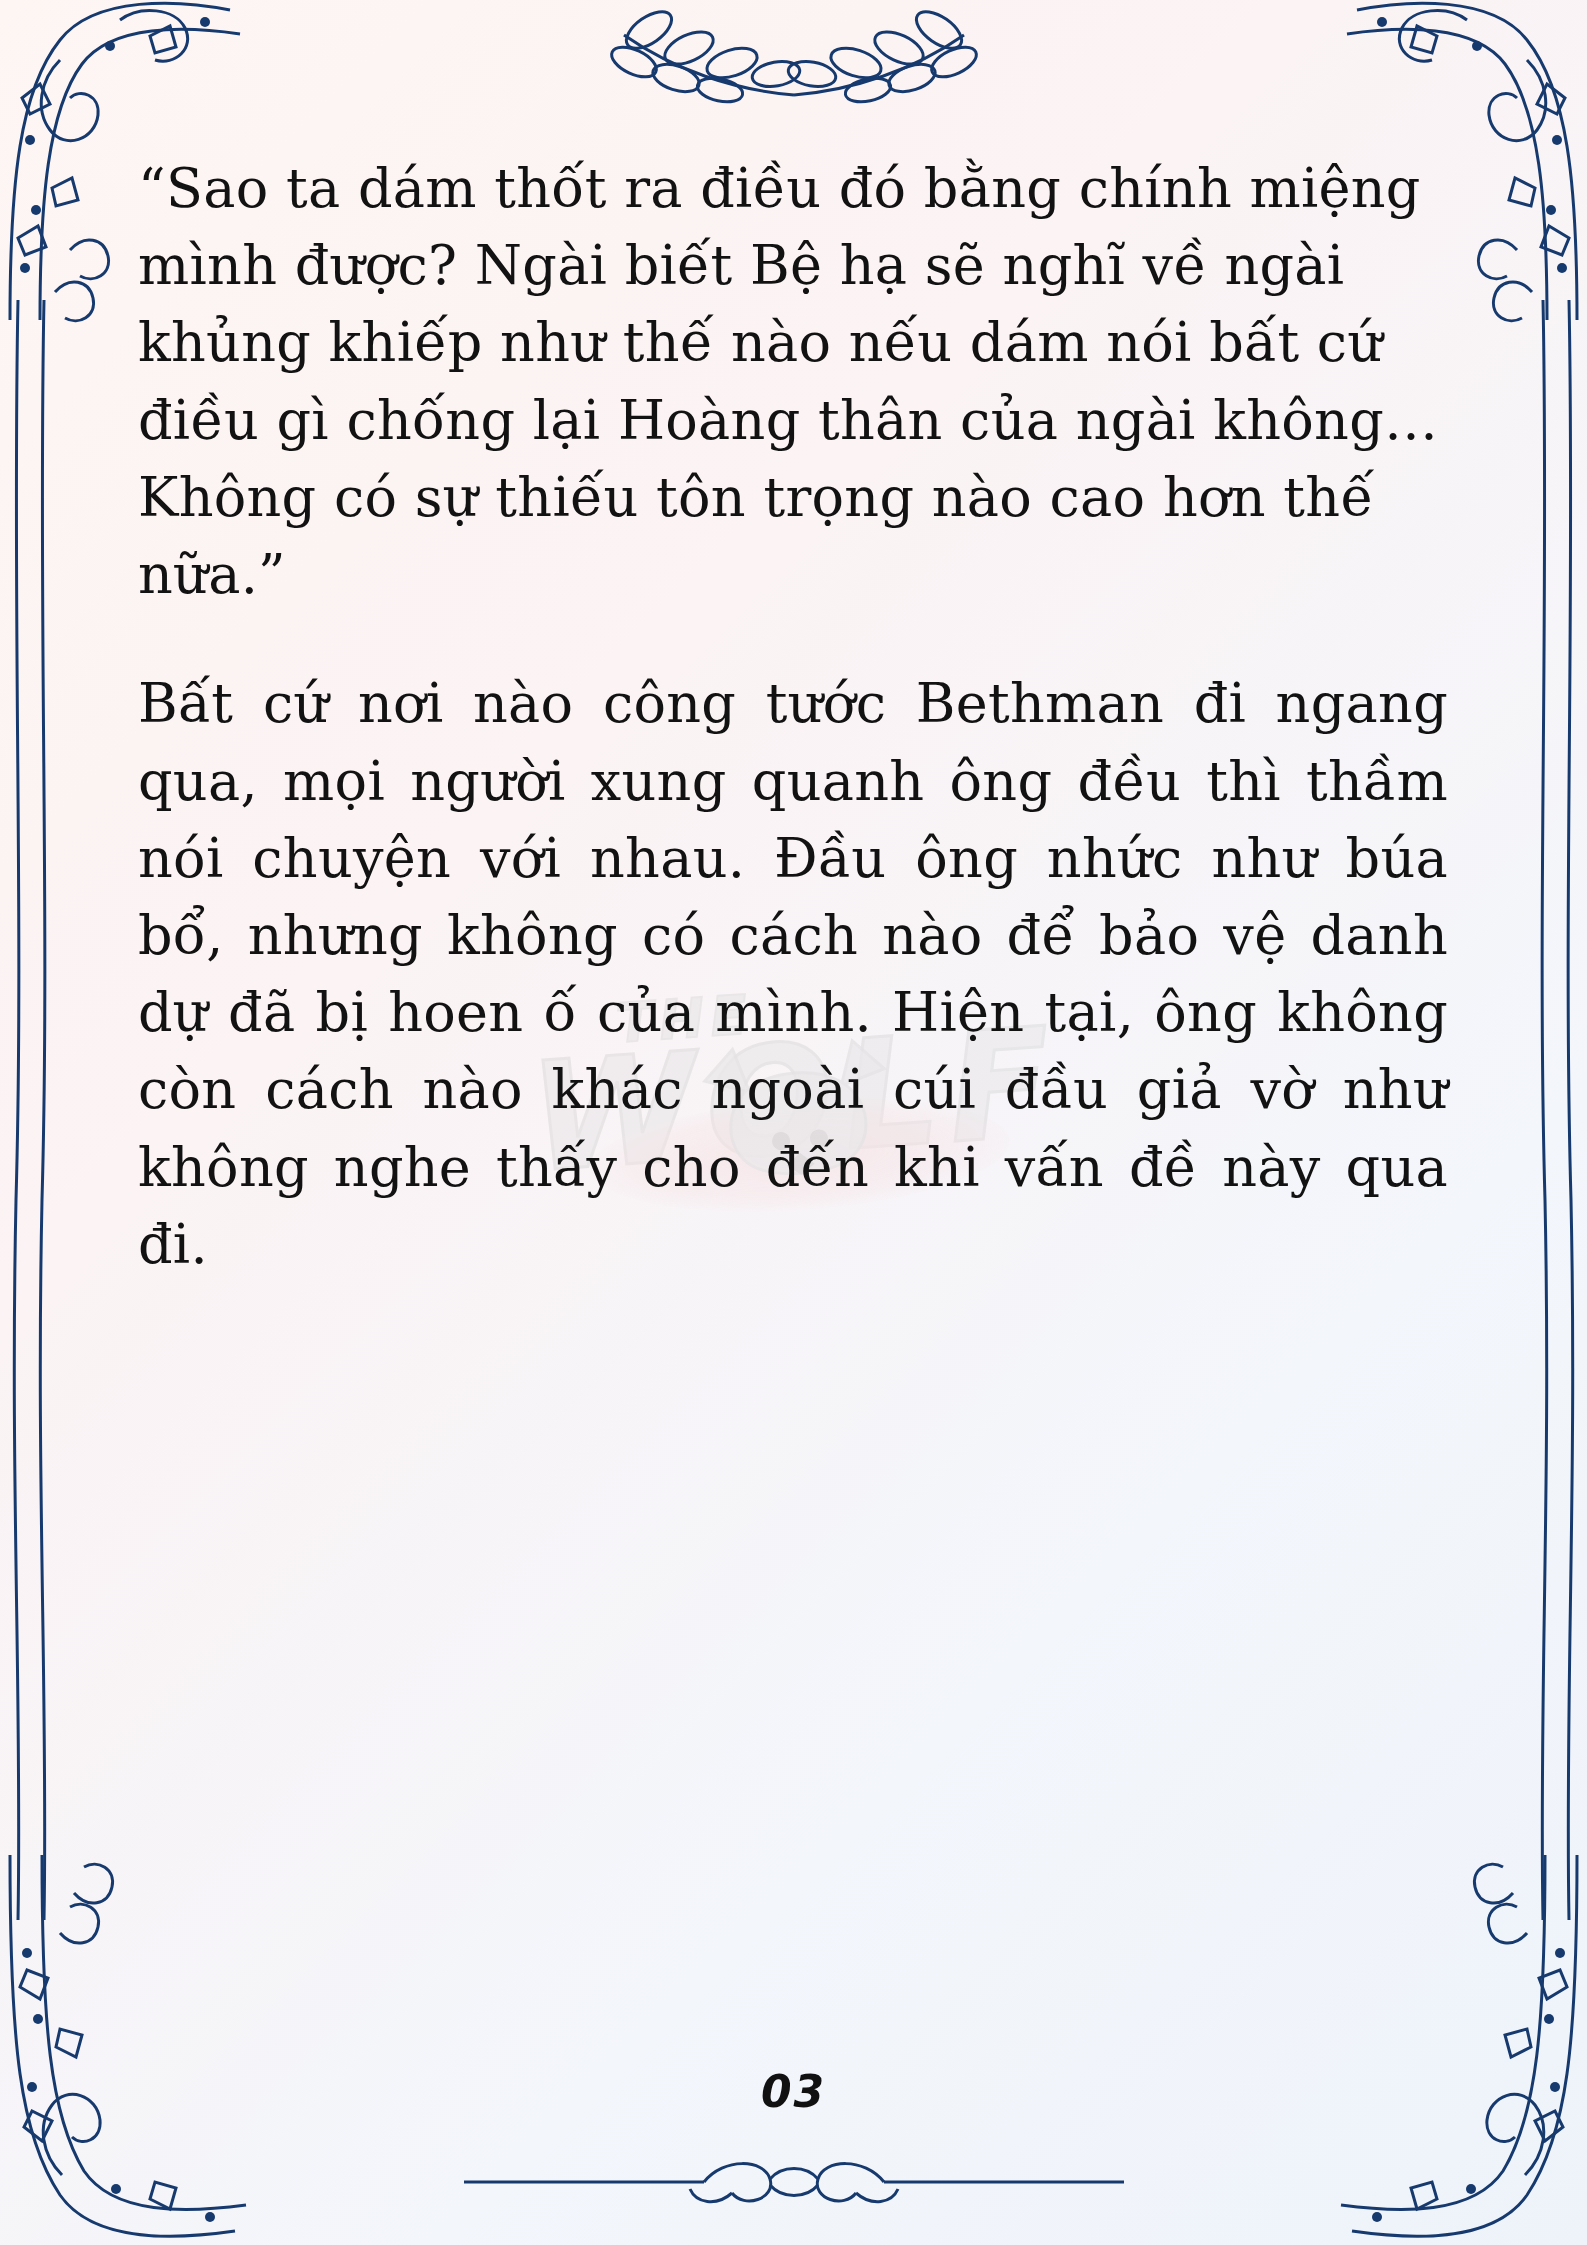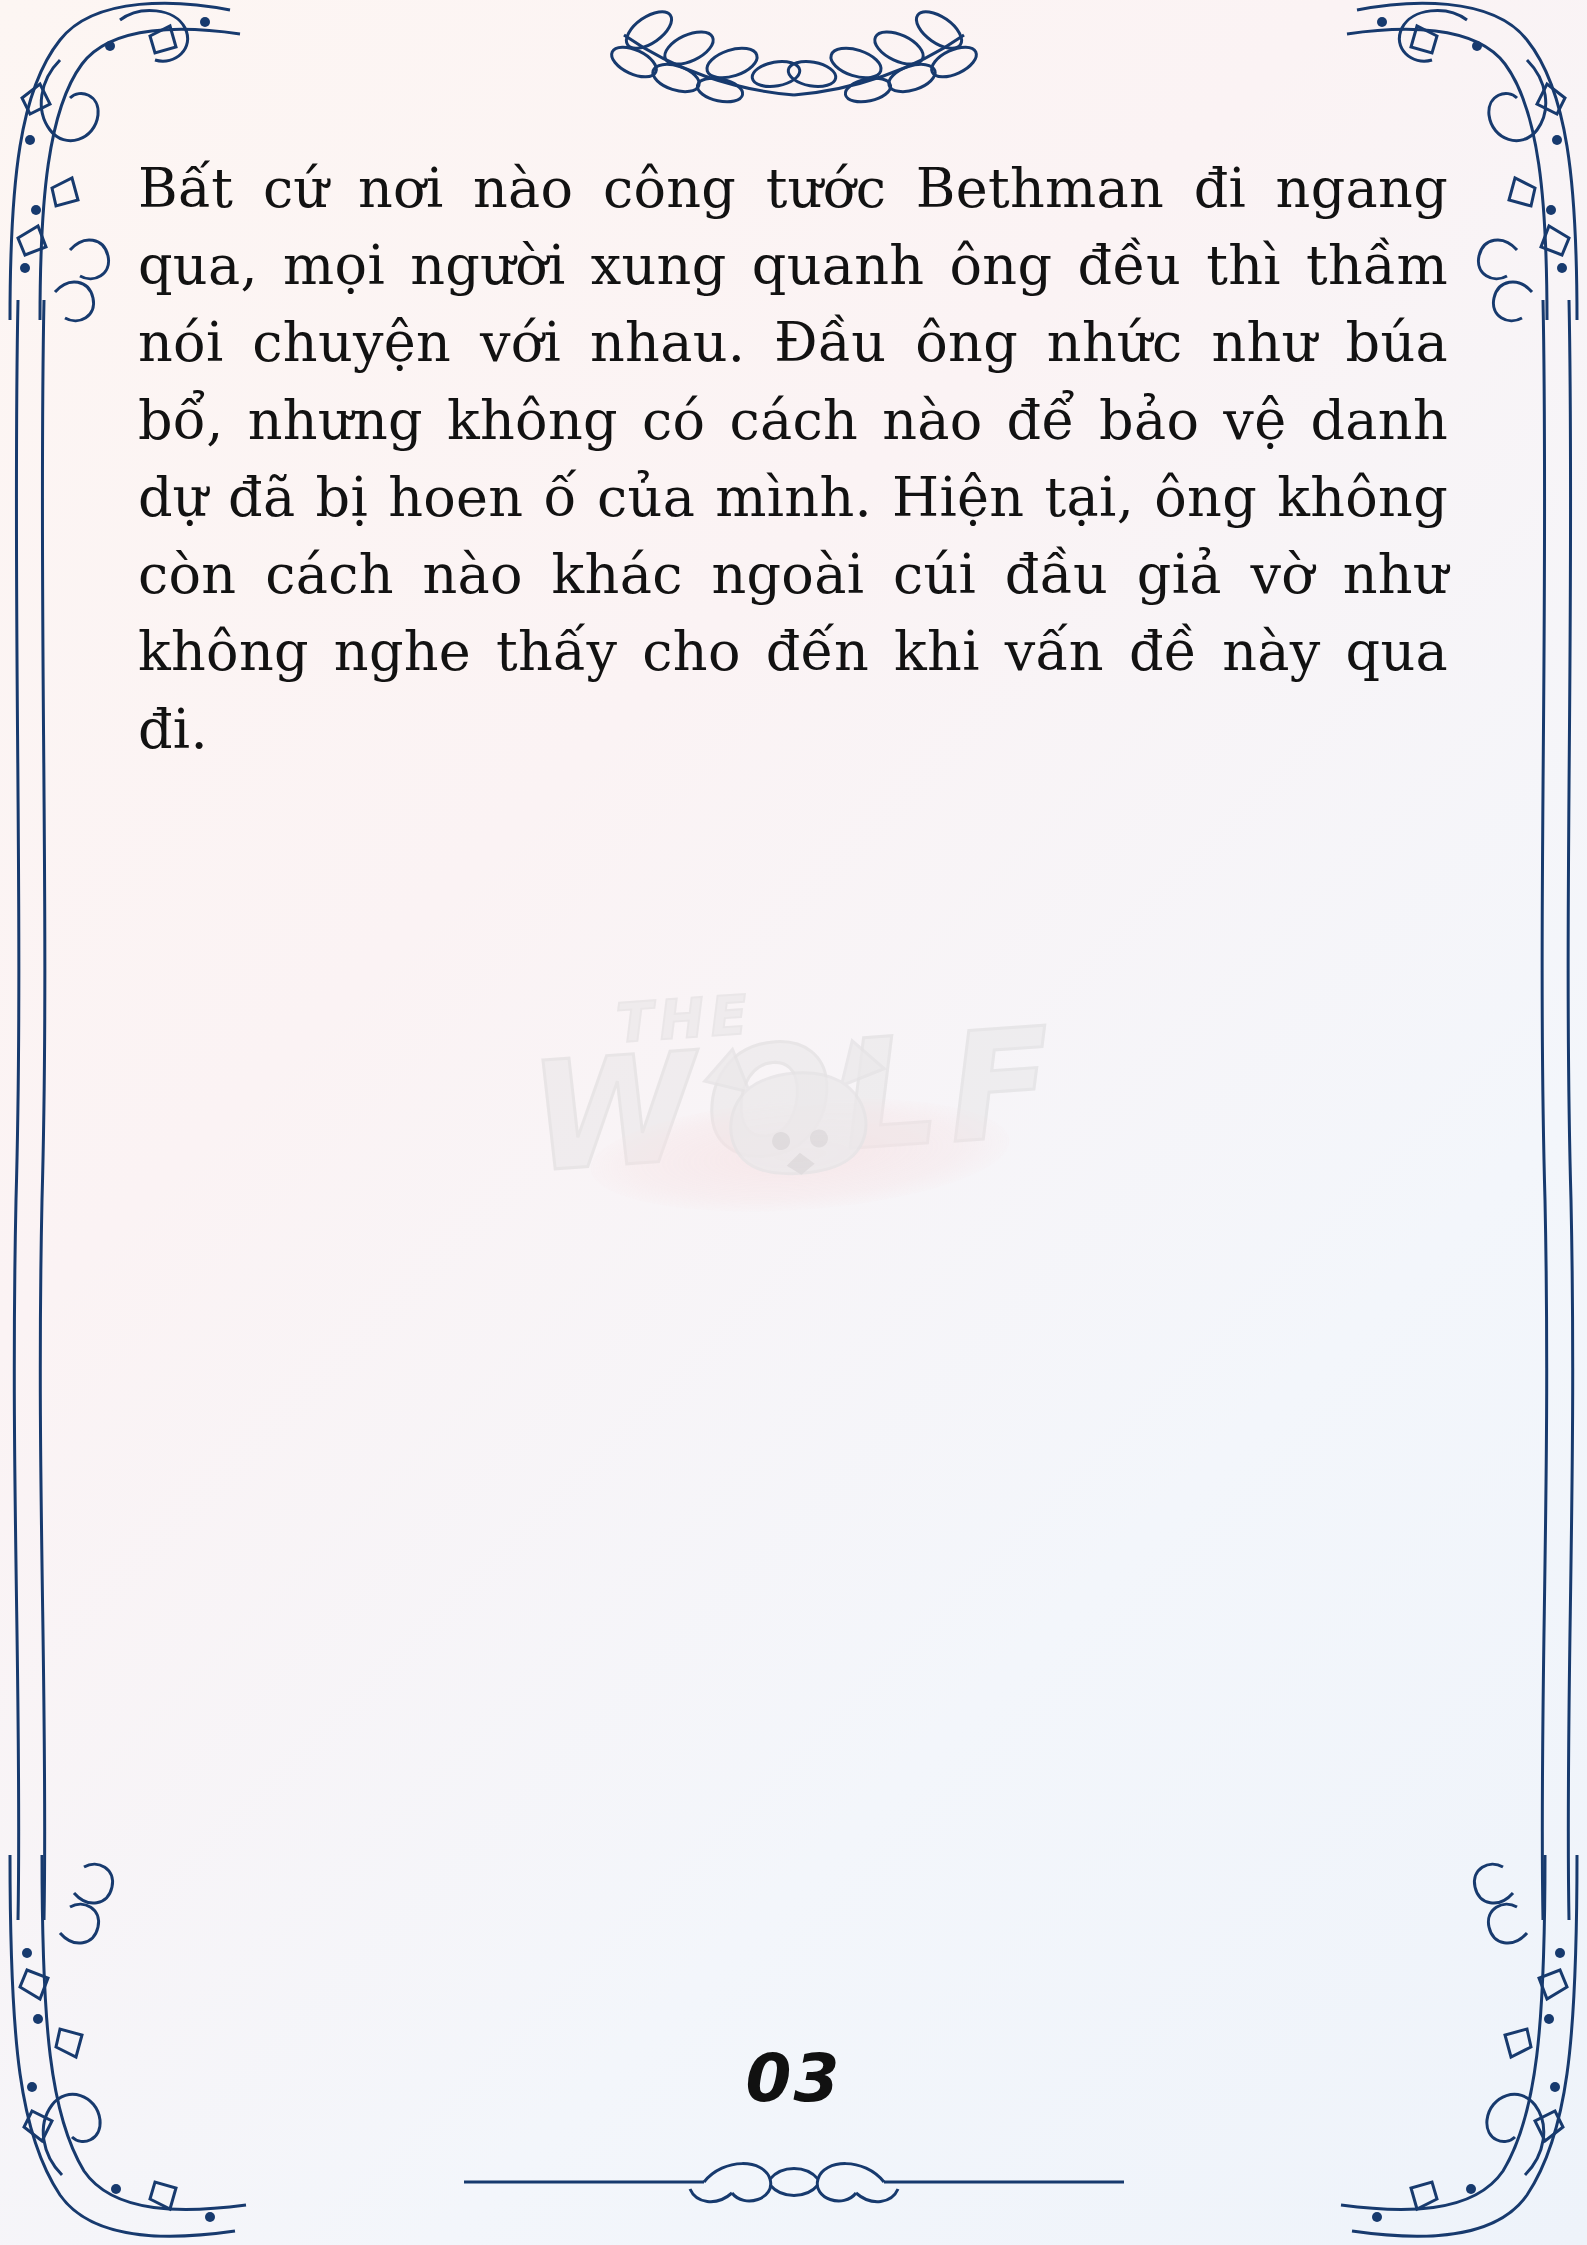--- a/index.html
+++ b/index.html
@@ -115,21 +115,21 @@
 
   
   .page-number {
     position: absolute;
     left: 50%;
     bottom: 128px;
     transform: translateX(-50%);
     font-family: "DejaVu Sans", sans-serif;
     font-weight: bold;
     font-style: italic;
-    font-size: 66px;
+    font-size: 44px;
     letter-spacing: 2px;
     color: #111111;
   }
 </style>
 </head>
 <body>
 
 <div class="page">
 
   <div class="border-layer">
@@ -270,18 +270,19 @@
       <path d="M104 50 C 130 34, 172 34, 196 50 C 224 70, 226 110, 198 128 C 176 142, 124 142, 102 128 C 74 110, 78 68, 104 50 Z"></path>
       <path d="M132 96 a9 9 0 1 0 0.1 0" fill="#9a9a9a" stroke="none"></path>
       <path d="M170 96 a9 9 0 1 0 0.1 0" fill="#9a9a9a" stroke="none"></path>
       <path d="M150 118 l-14 12 l14 10 l14 -10 z" fill="#9a9a9a" stroke="none"></path>
     </svg>
     <div class="wm-the">THE</div>
     <div class="wm-wolf">WOLF</div>
   </div>
 
   <div class="content">
+    <p class="para">“Sao ta dám thốt ra điều đó bằng chính miệng mình được? Ngài biết Bệ hạ sẽ nghĩ về ngài khủng khiếp như thế nào nếu dám nói bất cứ điều gì chống lại Hoàng thân của ngài không… Không có sự thiếu tôn trọng nào cao hơn thế nữa.”</p>
     <p class="para justified">Bất cứ nơi nào công tước Bethman đi ngang qua, mọi người xung quanh ông đều thì thầm nói chuyện với nhau. Đầu ông nhức như búa bổ, nhưng không có cách nào để bảo vệ danh dự đã bị hoen ố của mình. Hiện tại, ông không còn cách nào khác ngoài cúi đầu giả vờ như không nghe thấy cho đến khi vấn đề này qua đi.</p>
   </div>
 
   <div class="page-number">03</div>
 
 </div>
 
 </body></html>

